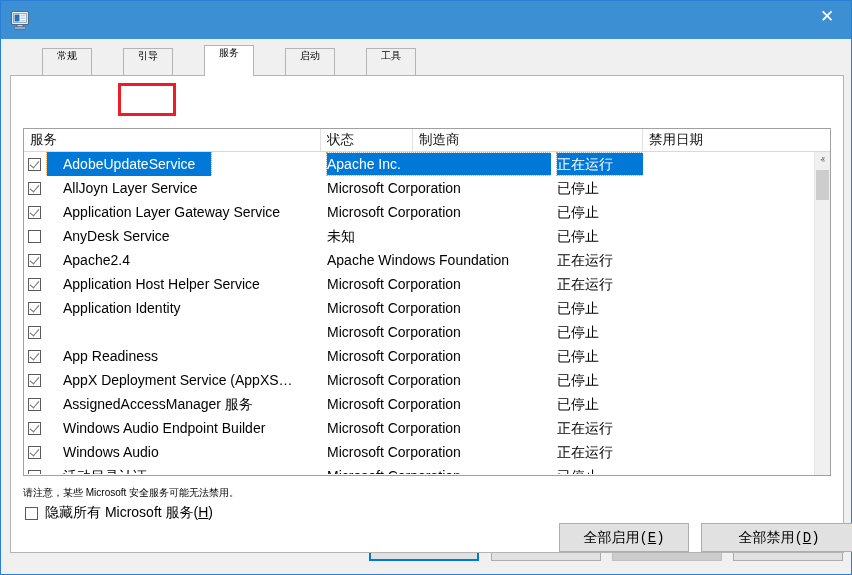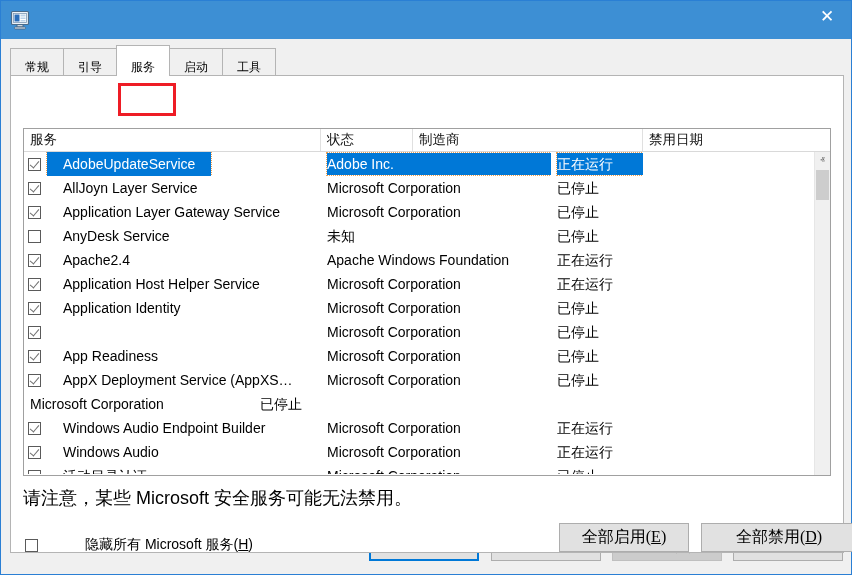--- a/index.html
+++ b/index.html
@@ -79,26 +79,27 @@
     align-items: flex-end;
   }
   .tab {
     height: 28px;
     box-sizing: border-box;
     border: 1px solid #b4b4b4;
     border-bottom: none;
     background: #f0f0f0;
     padding: 0 14px;
     display: flex;
-    align-items: flex-end;
-    font-size: 12px;
+    align-items: flex-start;
+    font-size: 10px;
     color: #000000;
     margin-right: -1px;
     cursor: default;
     position: relative;
+    margin-left: 32px;
   }
   .tab.selected {
     background: #ffffff;
     height: 31px;
     z-index: 3;
     border-color: #b4b4b4;
   }
 
   
   .annot-box {
@@ -289,55 +290,54 @@
     height: 30px;
     background: #cdcdcd;
     cursor: default;
   }
 
   
   .note {
     position: absolute;
     left: 12px;
     top: 410px;
-    font-size: 18px;
+    font-size: 10px;
     color: #000000;
   }
   .chk-row {
     position: absolute;
     left: 14px;
-    top: 460px;
+    top: 428px;
     display: flex;
     align-items: center;
     font-size: 14px;
     color: #000;
     cursor: default;
-    gap: 40px;
   }
   .chk-box {
     width: 13px;
     height: 13px;
     box-sizing: border-box;
     border: 1px solid #5a5a5a;
     background: #fff;
     margin-right: 7px;
   }
   u { text-decoration: underline; }
 
   .btn {
     box-sizing: border-box;
     border: 1px solid #adadad;
     background: #e1e1e1;
-    font-size: 16px;
+    font-size: 14px;
     color: #000000;
     display: flex;
     align-items: center;
     justify-content: center;
     cursor: default;
-    font-family: Liberation Serif, serif;
+    font-family: Liberation Mono, monospace;
   }
   .btn.disabled {
     color: #9d9d9d;
     background: #cccccc;
     border-color: #bfbfbf;
   }
   .btn.default {
     border: 2px solid #0078d7;
     background: #e1e1e1;
   }
@@ -412,21 +412,21 @@
         </div>
 
         <div class="lv-body">
           <div class="lv-rows" id="rows-host">
               <div class="row selected">
                 <div class="cell cell-name">
                   <span class="cb checked"></span>
                   <span class="name-text">AdobeUpdateService</span>
                 </div>
                 <div class="cell cell-maker">
-                  <span class="cell-maker-inner">Adobe Inc.</span>
+                  <span class="cell-maker-inner">Apache Inc.</span>
                 </div>
                 <div class="cell cell-status">
                   <span class="cell-status-inner">正在运行</span>
                 </div>
                 <div class="cell cell-date"></div>
               </div>
               <div class="row">
                 <div class="cell cell-name">
                   <span class="cb checked"></span>
                   <span class="name-text">AllJoyn Layer Service</span>
@@ -535,20 +535,24 @@
                 </div>
                 <div class="cell cell-maker">
                   <span class="cell-maker-inner">Microsoft Corporation</span>
                 </div>
                 <div class="cell cell-status">
                   <span class="cell-status-inner">已停止</span>
                 </div>
                 <div class="cell cell-date"></div>
               </div>
               <div class="row">
+                <div class="cell cell-name">
+                  <span class="cb checked"></span>
+                  <span class="name-text">AssignedAccessManager 服务</span>
+                </div>
                 <div class="cell cell-maker">
                   <span class="cell-maker-inner">Microsoft Corporation</span>
                 </div>
                 <div class="cell cell-status">
                   <span class="cell-status-inner">已停止</span>
                 </div>
                 <div class="cell cell-date"></div>
               </div>
               <div class="row">
                 <div class="cell cell-name">

